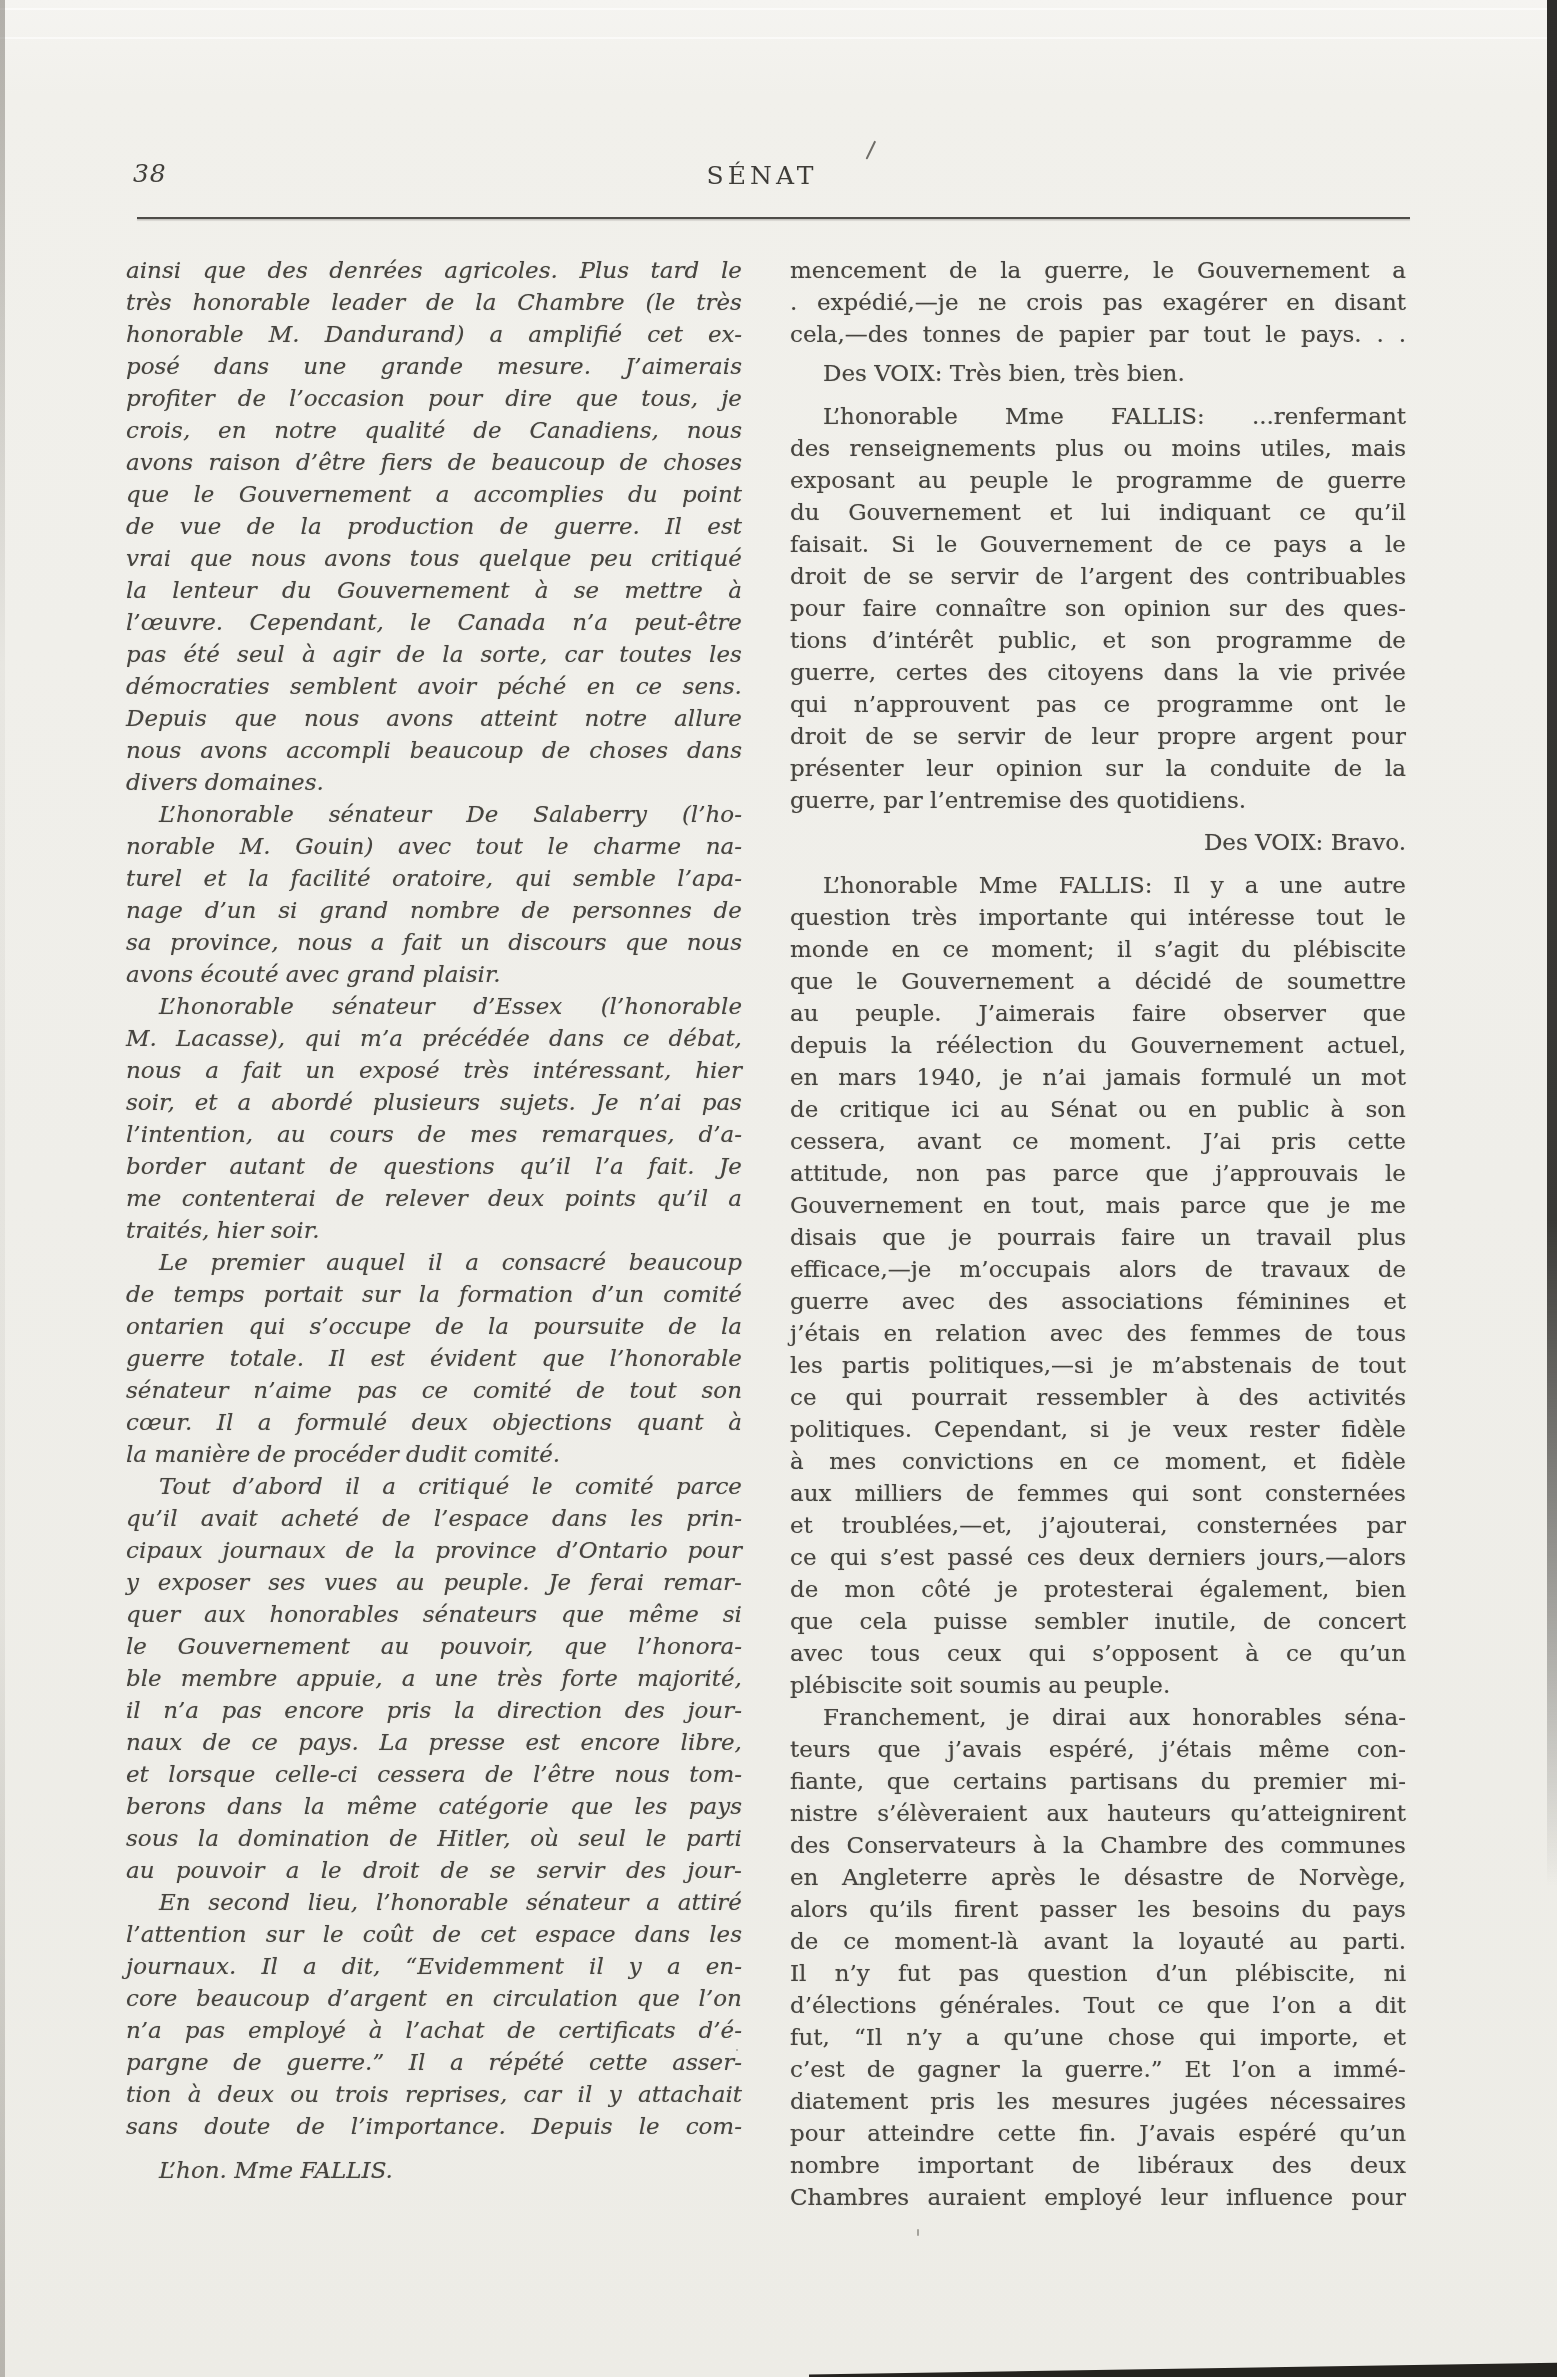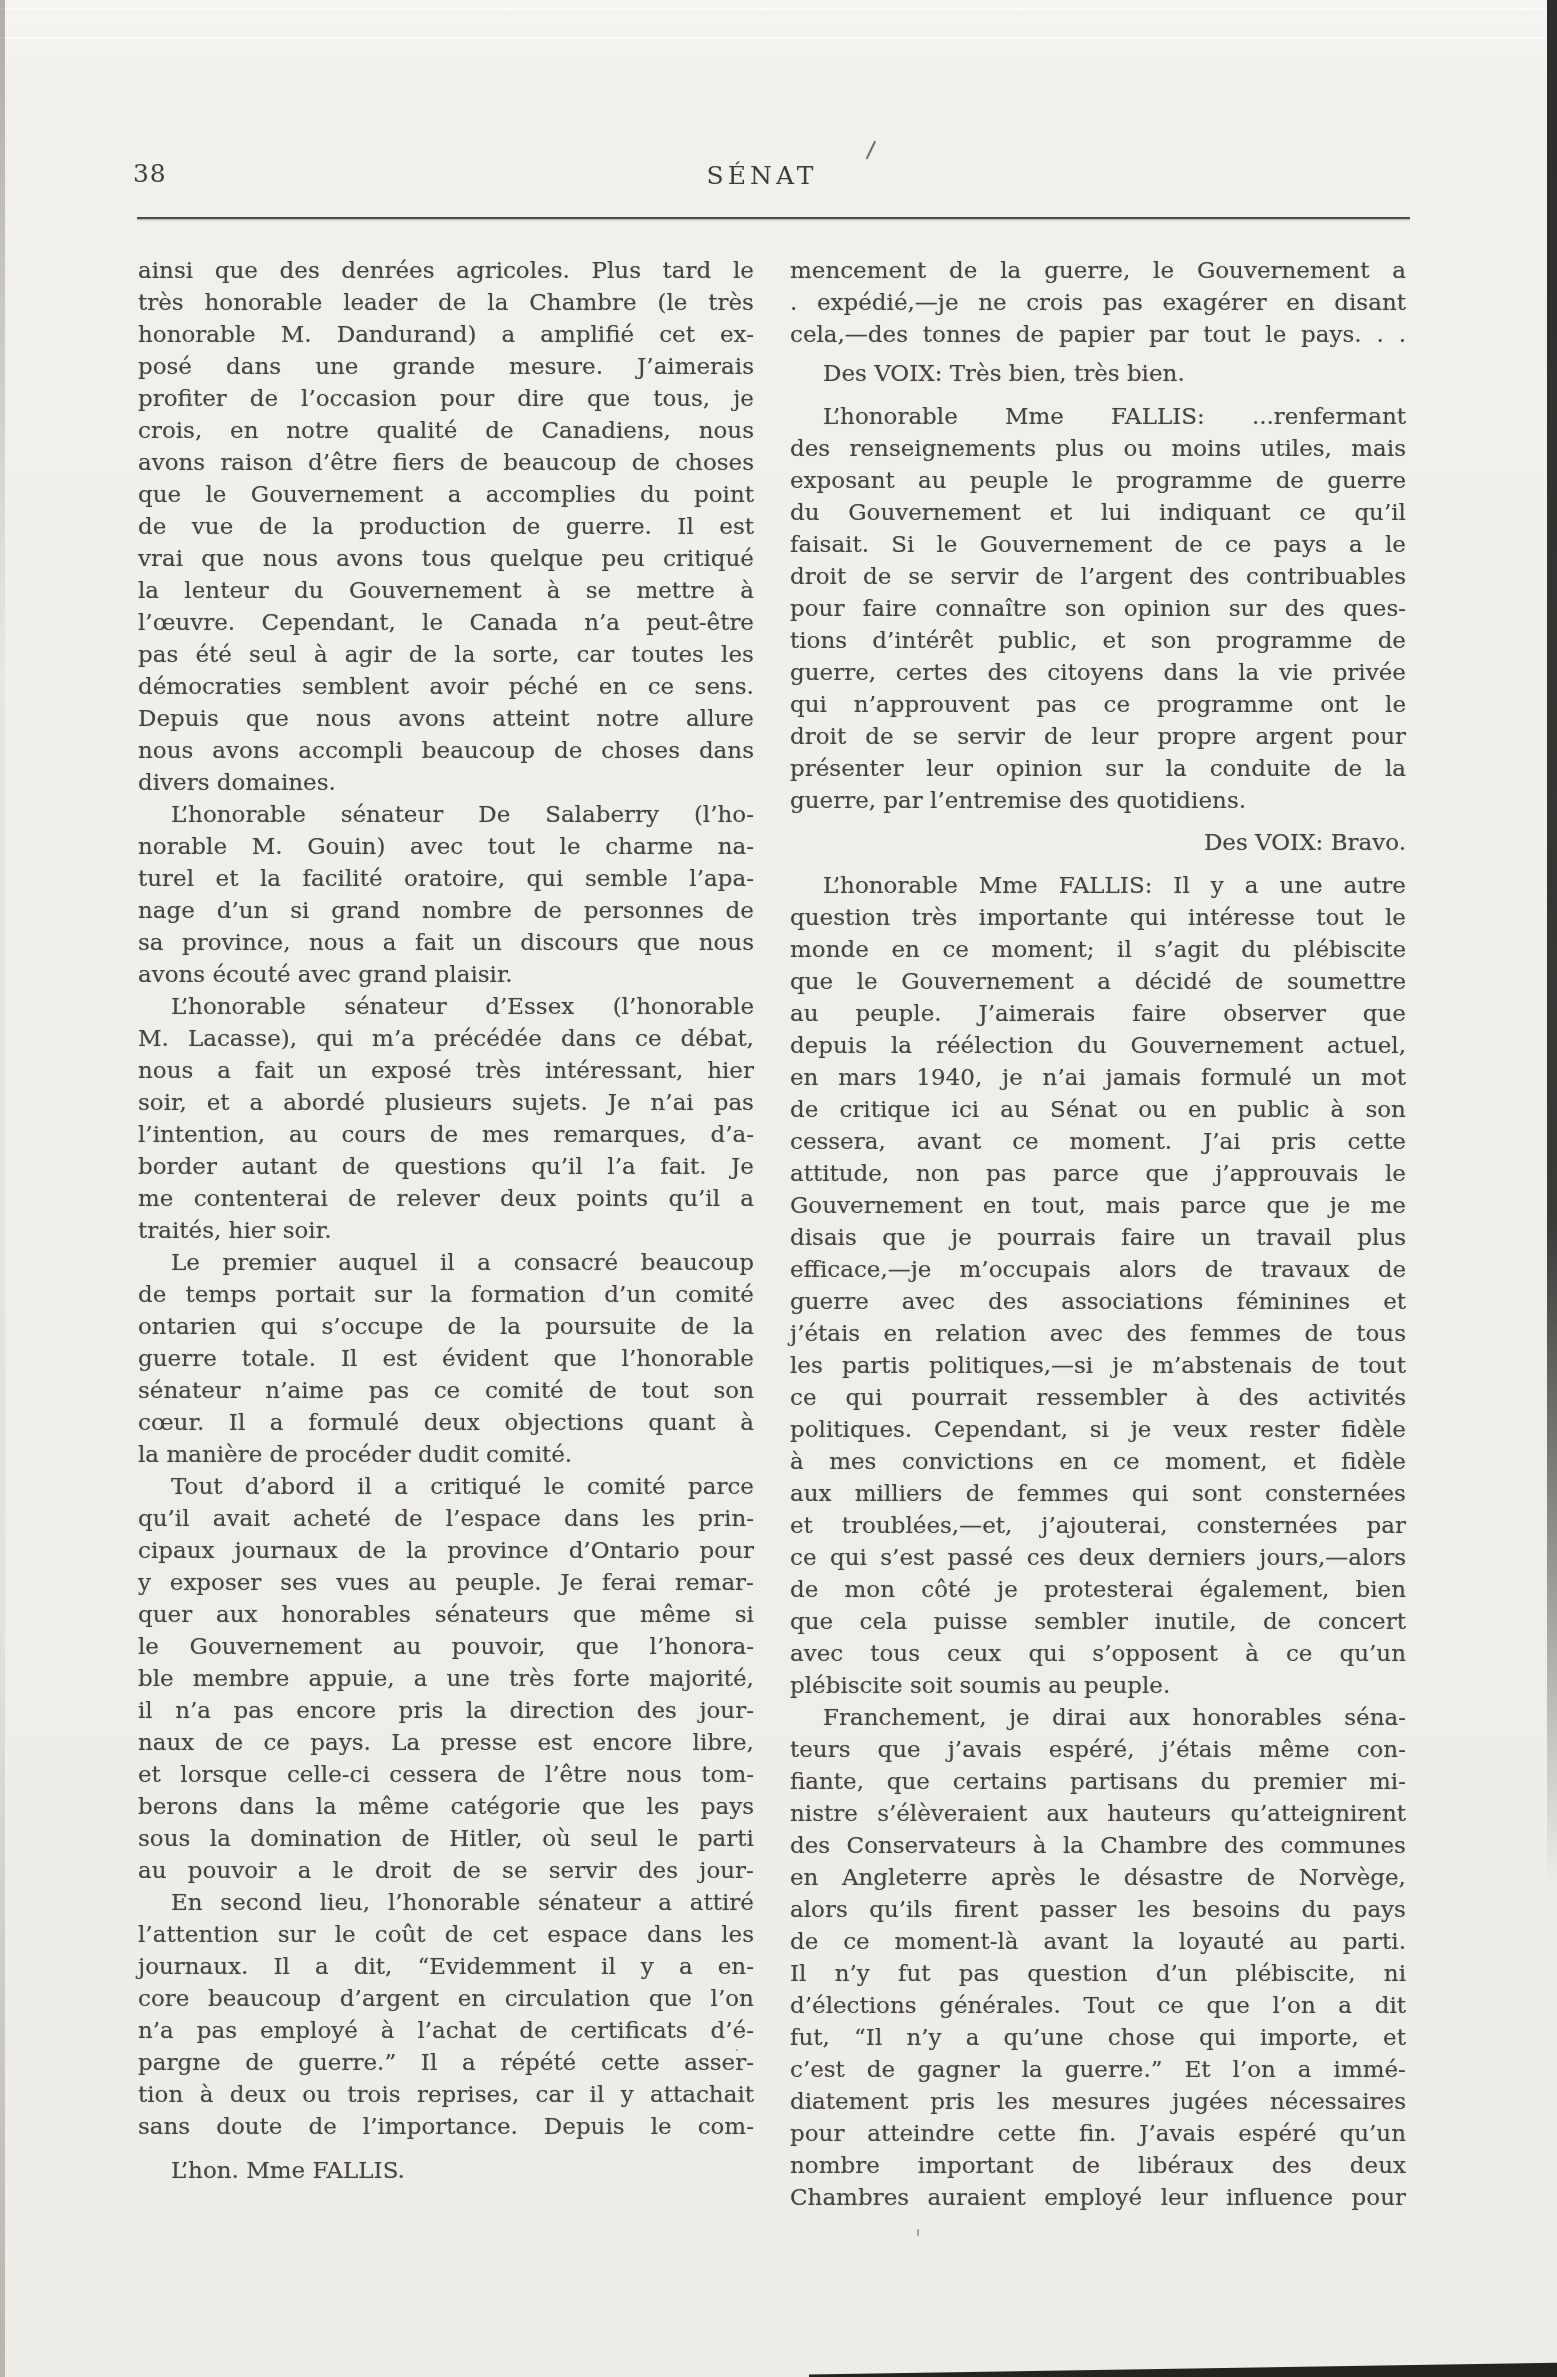--- a/index.html
+++ b/index.html
@@ -6,28 +6,28 @@
   .page{
     position:relative;
     width:1558px;height:2377px;
     overflow:hidden;
     background:linear-gradient(180deg,#f5f4f1 0%,#f1f0eb 4%,#efeee9 50%,#edece6 100%);
     font-family:"DejaVu Serif","Liberation Serif",serif;
     color:#46443f;
   }
   .scanline{position:absolute;left:0;width:100%;height:1.6px;background:rgba(255,255,255,.55);}
   .sl1{top:8.1px;} .sl2{top:37px;}
-  .pageno{position:absolute;left:133px;top:159px;font-size:25px;letter-spacing:0.8px;color:#413f3b;}
+  .pageno{position:absolute;left:133px;top:159px;font-size:25px;letter-spacing:0.8px;color:#413f3b;font-style:italic;}
   .title{position:absolute;left:762px;top:161px;transform:translateX(-50%);
          font-size:25px;letter-spacing:4.1px;color:#3f3d39;}
   .rule{position:absolute;left:137px;top:217px;width:1273px;height:2.4px;background:#4e4c48;
         box-shadow:0 1.6px 0.8px rgba(78,76,72,.28);}
   .col{position:absolute;top:254px;font-size:23px;line-height:32px;
        text-shadow:0 0 0.8px rgba(70,67,60,.45);}
-  #col-left{left:138px;width:616px;}
+  #col-left{left:126px;width:616px;font-style:italic;}
   #col-right{left:790px;width:616px;}
   .para{margin:0;}
   .line{height:32px;white-space:nowrap;}
   .just{display:flex;justify-content:space-between;}
   .ind{padding-left:33px;}
   
   .edge-right{position:absolute;right:0;top:0;width:10.6px;height:1886px;
     background:linear-gradient(to bottom,#2e2d2b 0px,#3a3936 1220px,rgba(58,57,54,0) 1886px);
     filter:blur(0.3px);}
   .edge-left{position:absolute;left:0;top:0;width:4.9px;height:100%;

